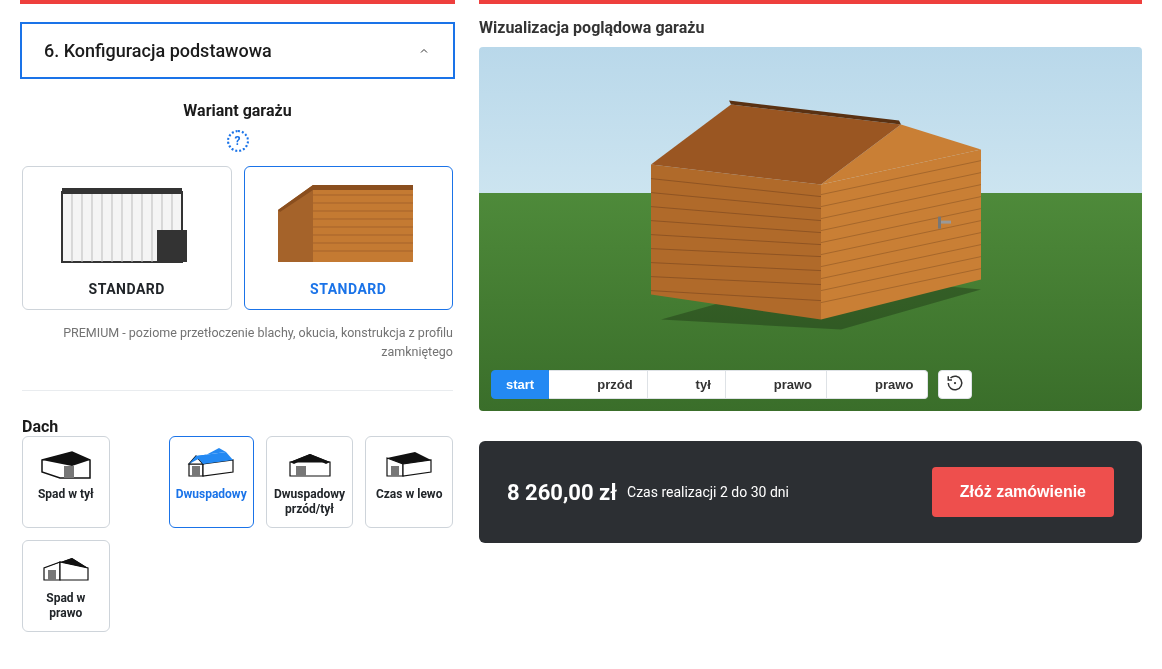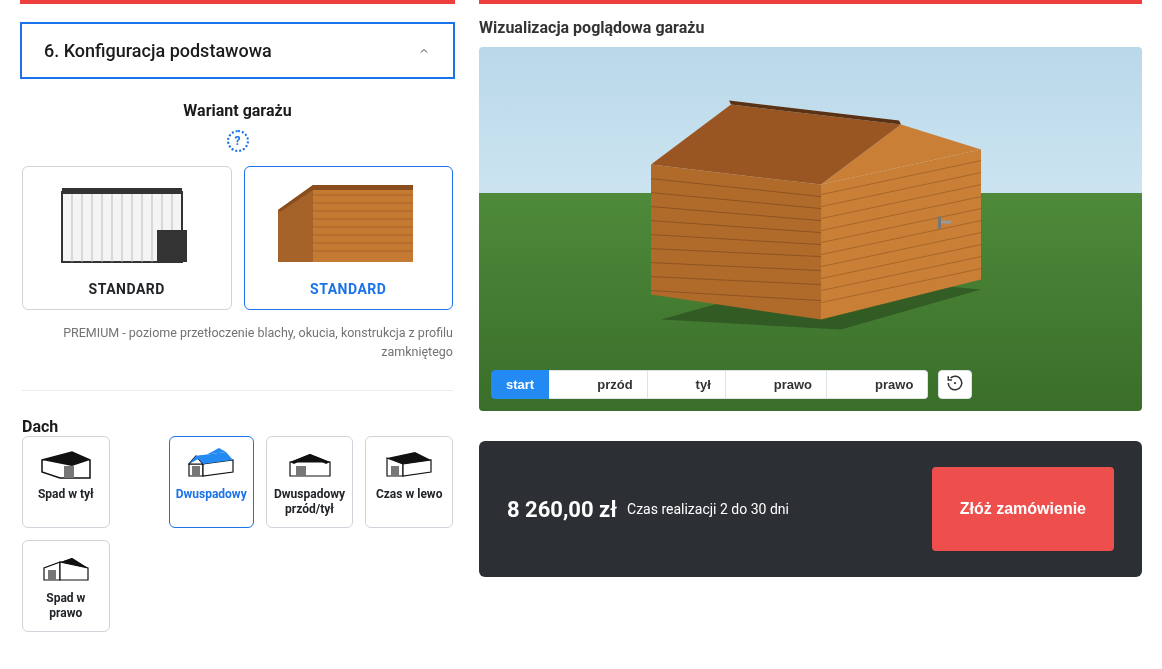--- a/index.html
+++ b/index.html
@@ -126,21 +126,21 @@
     background:#2c2f33;
     border-radius:6px;
     padding:26px 28px;
     display:flex; align-items:center; gap:10px;
     color:#fff;
   }
   .price { font-size:22px; font-weight:700; flex-shrink:0; }
   .lead-time { font-size:14px; flex:1; }
   .order-btn {
     background:#ee4f4d; color:#fff; border:none; border-radius:4px;
-    padding:33px 28px; font-size:16px; font-weight:700; cursor:pointer;
+    padding:16px 28px; font-size:16px; font-weight:700; cursor:pointer;
     flex-shrink:0;
   }
 </style>
 </head>
 <body>
 
 <div class="wrap">
 
   <div class="col-left">
     <div class="panel-inner">

